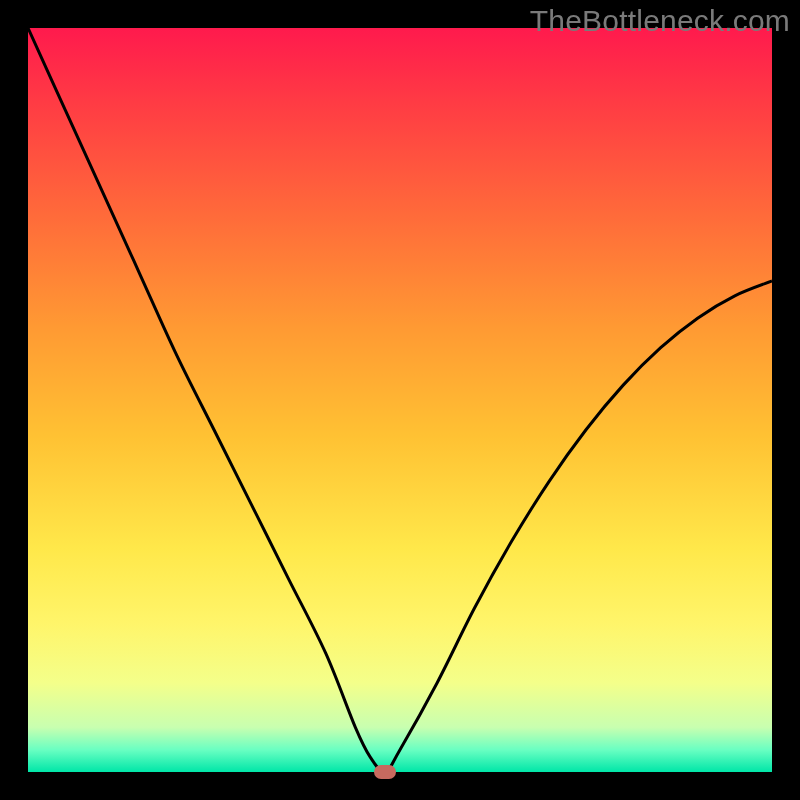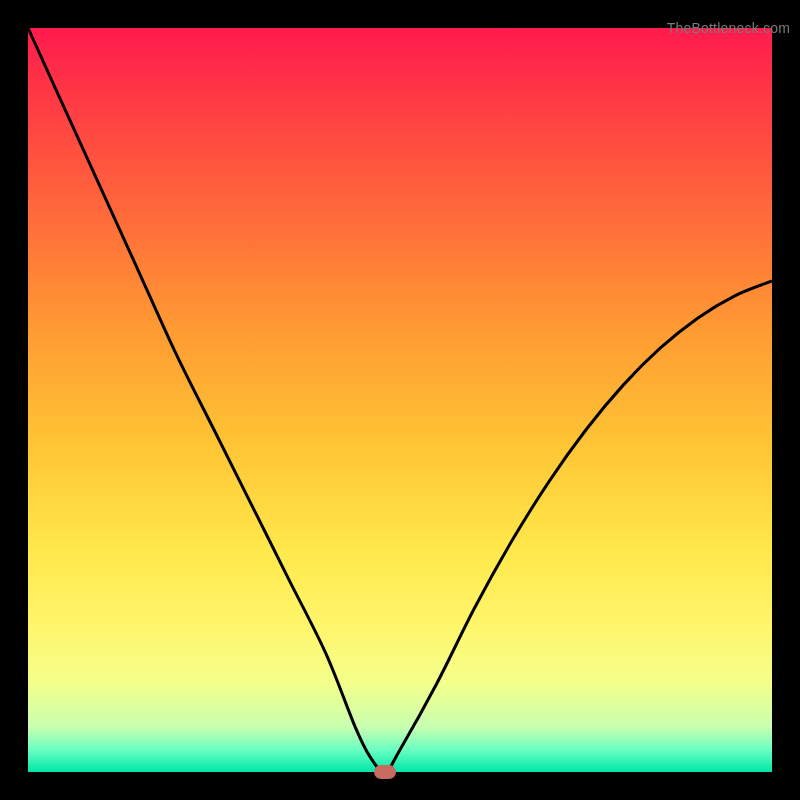--- a/index.html
+++ b/index.html
@@ -32,24 +32,24 @@
       #ffc233 55%,
       #ffe84a 70%,
       #fff56a 80%,
       #f4ff8a 88%,
       #c8ffb0 94%,
       #6affc2 97%,
       #00e6a8 100%);
   }
   .watermark {
     position: absolute;
-    top: 20px;
+    top: 4px;
     right: 10px;
     color: #7a7a7a;
-    font-size: 14px;
+    font-size: 30px;
     font-weight: 500;
     letter-spacing: 0.2px;
     z-index: 10;
   }
   .curve-svg {
     position: absolute;
     top: 0;
     left: 0;
     width: 744px;
     height: 744px;

